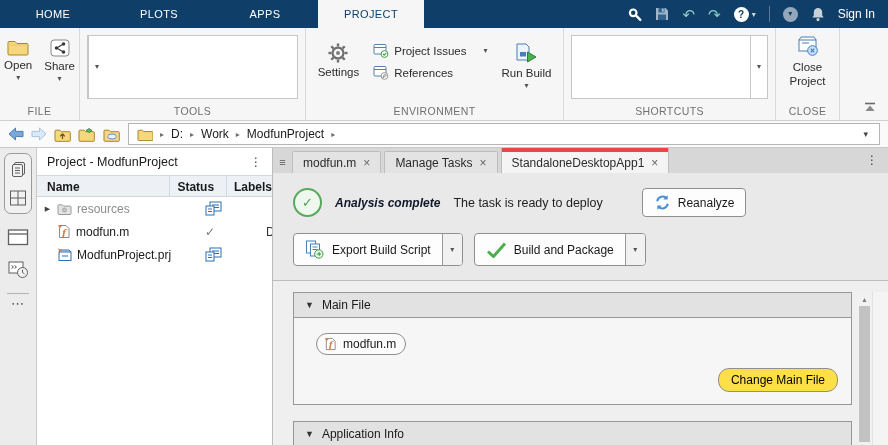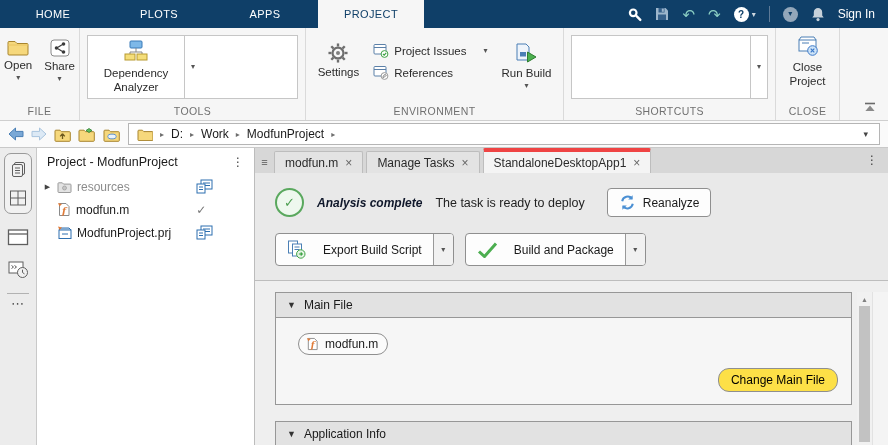--- a/index.html
+++ b/index.html
@@ -61,21 +61,21 @@
 
   
   .main{position:absolute;top:148px;left:0;right:0;bottom:0;display:flex;overflow:hidden;}
 
   .side-strip{width:37px;background:#ececec;border-right:1px solid #c9c9c9;box-sizing:border-box;display:flex;flex-direction:column;align-items:center;padding-top:5px;flex:none;}
   .strip-group{border:1px solid #9a9a9a;border-radius:7px;padding:7px 4px;display:flex;flex-direction:column;gap:11px;align-items:center;background:#f1f1f1;}
   .strip-icon{margin-top:14px;}
   .strip-div{width:22px;height:1px;background:#b2b2b2;margin-top:14px;}
   .strip-dots{color:#555;font-size:13px;margin-top:2px;letter-spacing:1px;}
 
-  .project-panel{width:218px;background:#fff;border-right:1px solid #bcbcbc;box-sizing:border-box;display:flex;flex-direction:column;flex:none;}
+  .project-panel{width:236px;background:#fff;border-right:1px solid #bcbcbc;box-sizing:border-box;display:flex;flex-direction:column;flex:none;}
   .pp-header{height:27px;display:flex;align-items:center;padding:0 10px;font-size:12.5px;color:#1a1a1a;}
   .pp-menu{margin-left:auto;color:#444;font-size:12px;}
   .pp-cols{display:flex;height:22px;line-height:22px;background:#edf1f6;border-top:1px solid #d3d9e1;border-bottom:1px solid #d3d9e1;font-weight:bold;color:#1a1a1a;box-sizing:border-box;}
   .col-name{width:156px;padding-left:10px;box-sizing:border-box;}
   .col-status{width:66px;border-left:1px solid #d3d9e1;padding-left:7px;box-sizing:border-box;}
   .col-labels{flex:1;border-left:1px solid #d3d9e1;padding-left:7px;box-sizing:border-box;}
   .pp-row{display:flex;height:23px;align-items:center;}
   .cell-name{width:156px;display:flex;align-items:center;gap:5px;padding-left:6px;box-sizing:border-box;overflow:hidden;white-space:nowrap;}
   .tree-caret{width:9px;font-size:7px;color:#444;text-align:center;flex:none;}
   .tree-caret.blank{visibility:hidden;}
@@ -91,24 +91,24 @@
   .etab.active{background:#f4f4f4;border-top:4px solid #ef4444;height:25px;}
   .tab-x{color:#666;font-size:12px;}
   .tab-overflow{position:absolute;right:10px;top:5px;color:#444;font-size:12px;}
 
   .banner-zone{background:#e9e9e9;padding:15px 0 14px 20px;border-bottom:1px solid #bdbdbd;flex:none;}
   .banner-row{display:flex;align-items:center;gap:13px;}
   .ok-circle{width:25px;height:25px;border-radius:50%;border:2px solid #5aa85e;background:#eef8ee;color:#4c9e50;display:flex;align-items:center;justify-content:center;font-size:13px;font-weight:bold;flex:none;}
   .banner-title{font-weight:bold;font-size:12px;color:#0f172a;font-style:italic;}
   .banner-detail{font-size:12.5px;color:#222;}
   .btn{background:#fdfdfd;border:1px solid #8f8f8f;border-radius:4px;display:inline-flex;align-items:center;gap:7px;font-size:12px;color:#1a1a1a;padding:5px 11px;cursor:default;}
-  .reanalyze{margin-left:9px;}
+  .reanalyze{margin-left:26px;}
   .actions-row{margin-top:16px;display:flex;gap:11px;}
   .split{display:inline-flex;border:1px solid #8f8f8f;border-radius:4px;background:#fdfdfd;overflow:hidden;}
-  .split-main{display:flex;align-items:center;gap:16px;padding:6px 11px;font-size:12px;}
+  .split-main{display:flex;align-items:center;gap:7px;padding:6px 11px;font-size:12px;}
   .split-dd{width:19px;border-left:1px solid #999;display:flex;align-items:center;justify-content:center;background:#f1f1f1;}
 
   .scroll-zone{flex:1;background:#efefef;display:flex;padding:11px 0 0 20px;overflow:hidden;}
   .form-col{flex:1;min-width:0;}
   .group{border:1px solid #979797;background:#f6f6f6;}
   .group-head{background:#e2e2e2;border-bottom:1px solid #979797;padding:5px 11px;font-size:12px;color:#1a1a1a;display:flex;align-items:center;gap:8px;}
   .marker{font-size:9px;color:#333;}
   .mainfile-body{padding:15px 13px 12px 22px;}
   .chip{display:inline-flex;align-items:center;gap:6px;border:1px solid #8f8f8f;border-radius:11px;background:#fbfbfb;padding:3px 9px 3px 7px;font-size:12px;}
   .change-row{display:flex;justify-content:flex-end;margin-top:13px;}
@@ -194,31 +194,20 @@
         </span>
         <span>Share</span>
         <span class="caret">▾</span>
       </div>
     </div>
     <div class="rib-label">FILE</div>
   </div>
 
   <div class="rib-sec sec-tools">
     <div class="gallery">
-      <div class="gal-item">
-        <span>
-          <svg width="26" height="24" viewBox="0 0 26 24">
-              <rect x="7" y="1" width="12" height="7" rx="1" fill="#7db8e8" stroke="#3a7ab8"></rect>
-              <path d="M13 8v4M13 12H7v2M13 12h6v2" stroke="#888" fill="none"></path>
-              <rect x="2" y="14" width="10" height="6" fill="#f5de7a" stroke="#b89a30"></rect>
-              <rect x="14" y="14" width="10" height="6" fill="#f5de7a" stroke="#b89a30"></rect>
-            </svg>
-        </span>
-        <span>Dependency Analyzer</span>
-      </div>
       <div class="gal-dd">
           <span class="caret">▾</span>
         </div>
     </div>
     <div class="rib-label">TOOLS</div>
   </div>
 
   <div class="rib-sec sec-env">
     <div class="rib-content">
       <div class="rib-btn" style="margin-top:8px;">
@@ -401,20 +390,25 @@
     </span>
     <span class="strip-div"></span>
     <span class="strip-dots">⋯</span>
   </div>
 
   <div class="project-panel">
     <div class="pp-header">
       <span>Project - ModfunProject</span>
       <span class="pp-menu">⋮</span>
     </div>
+    <div class="pp-cols">
+      <span class="col-name">Name</span>
+      <span class="col-status">Status</span>
+      <span class="col-labels">Labels</span>
+    </div>
 
     <div class="pp-row">
       <span class="cell-name">
         <span class="tree-caret">▶</span>
         <span>
           <svg width="15" height="12" viewBox="0 0 15 12">
               <path d="M1 2.5c0-.4.3-.7.7-.7h3.6l1.3 1.3h6.7c.4 0 .7.3.7.7v7c0 .4-.3.7-.7.7H1.7c-.4 0-.7-.3-.7-.7z" fill="#e3e3e3" stroke="#9a9a9a"></path>
               <circle cx="7.5" cy="7" r="2" fill="#c7c7c7" stroke="#9a9a9a" stroke-width=".7"></circle>
             </svg>
         </span>

